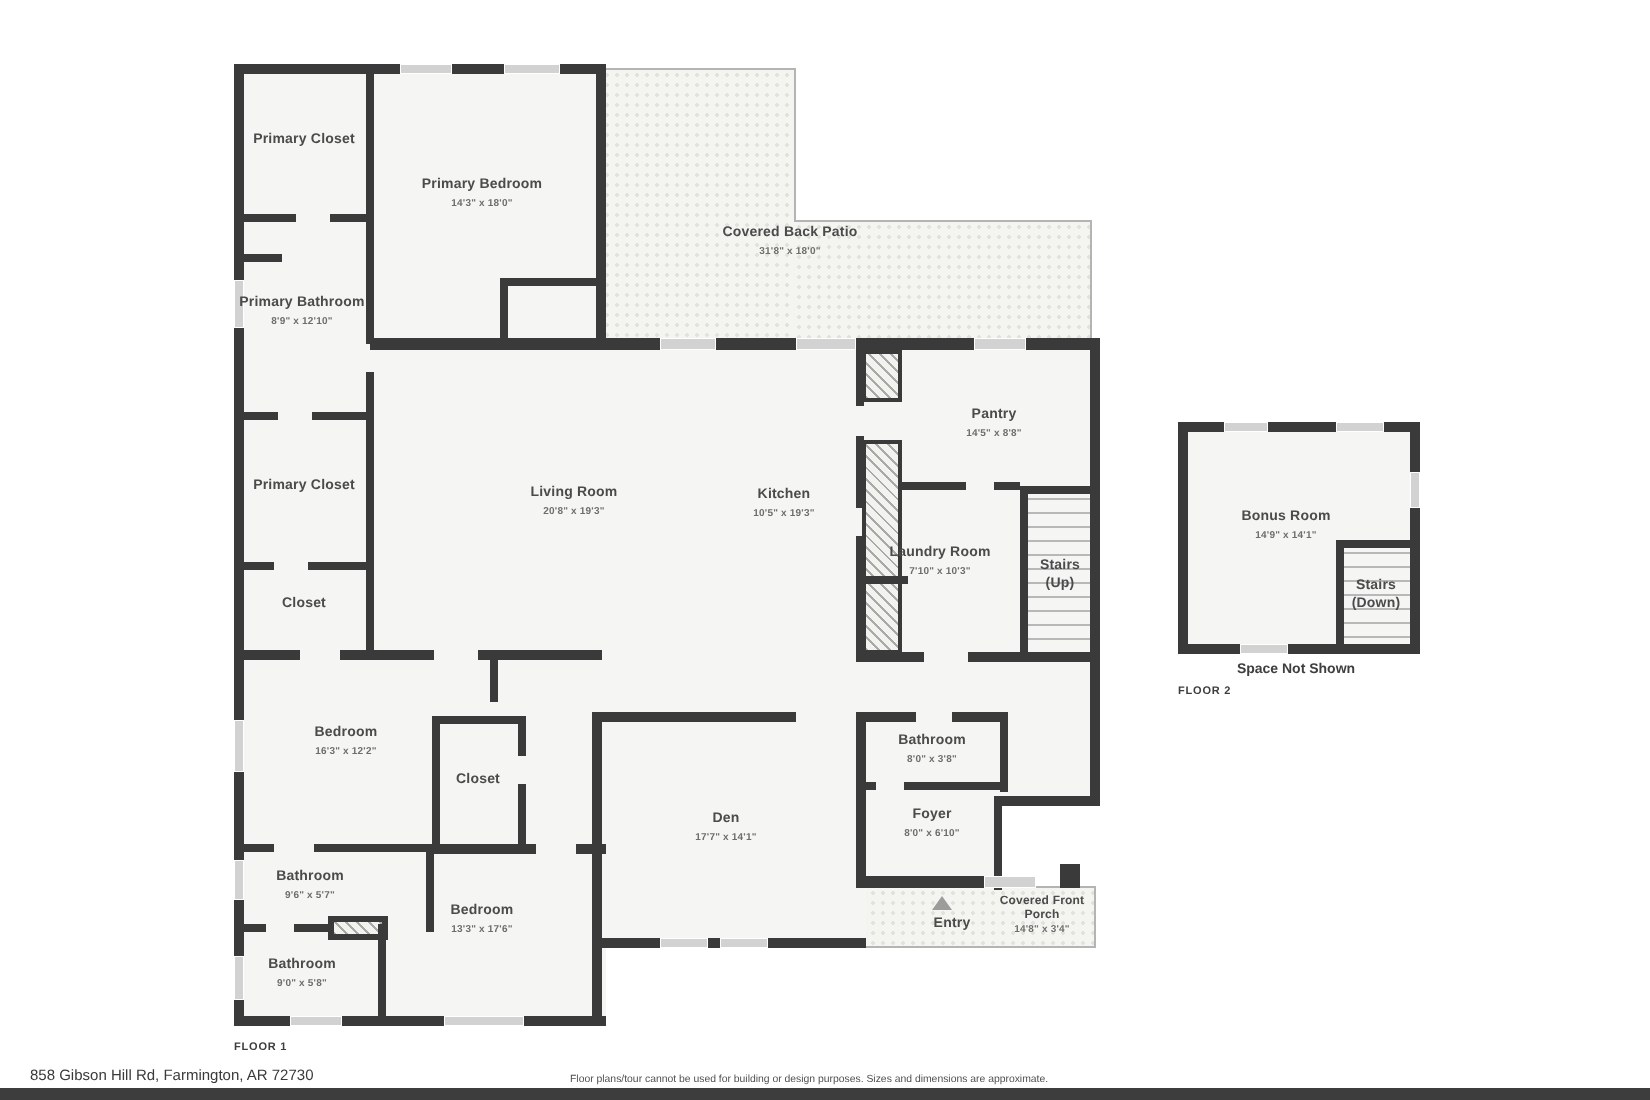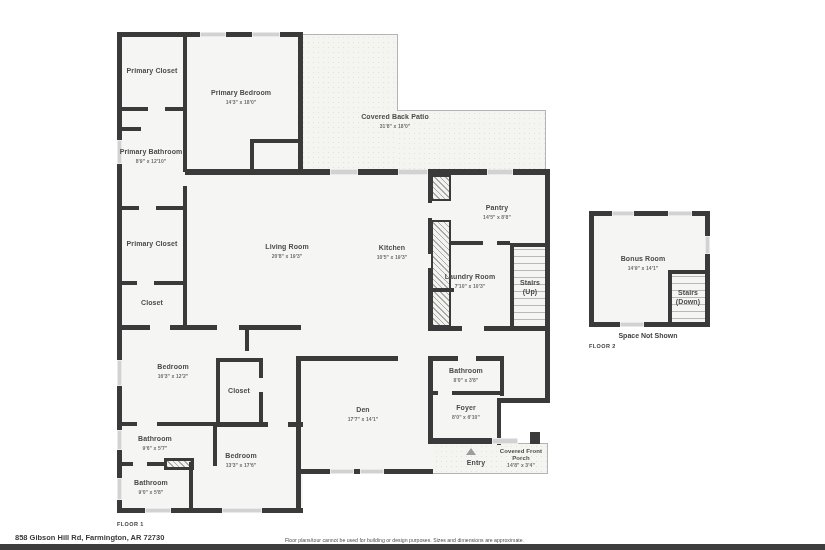--- a/index.html
+++ b/index.html
@@ -16,21 +16,21 @@
   .treads{position:absolute;background:repeating-linear-gradient(to bottom,#b8b8b8 0 1px,transparent 1px 7px);}
   .lbl{position:absolute;transform:translate(-50%,-50%);text-align:center;
        color:#4b4b4b;white-space:nowrap;line-height:1.25;}
   .rn{font-size:7px;font-weight:bold;letter-spacing:.1px;}
   .rd{font-size:5px;font-weight:600;color:#6d6d6d;margin-top:1px;letter-spacing:.1px;}
   .wrap{white-space:normal;width:60px;}
   .floor-tag{position:absolute;font-size:5.5px;font-weight:bold;color:#3d3d3d;letter-spacing:.4px;}
   .snslbl{font-size:7px;font-weight:bold;color:#3f3f3f;}
   .tri{position:absolute;width:0;height:0;border-left:5px solid transparent;
        border-right:5px solid transparent;border-bottom:7px solid #9c9c9c;}
-  .addr{position:absolute;font-size:7.5px;font-weight:bold;color:#3a3a3a;}
+  .addr{position:absolute;font-size:7.5px;font-weight:normal;color:#3a3a3a;}
   .discl{position:absolute;font-size:5.2px;color:#505050;}
   .botbar{position:absolute;background:#3d3d3d;}
 </style>
 </head>
 <body>
 
 <div id="plan">
 
   <div class="tex" style="left:300px;top:34px;width:98px;height:140px;"></div>
   <div class="tex" style="left:397px;top:110px;width:149px;height:64px;border-left:none;"></div>

